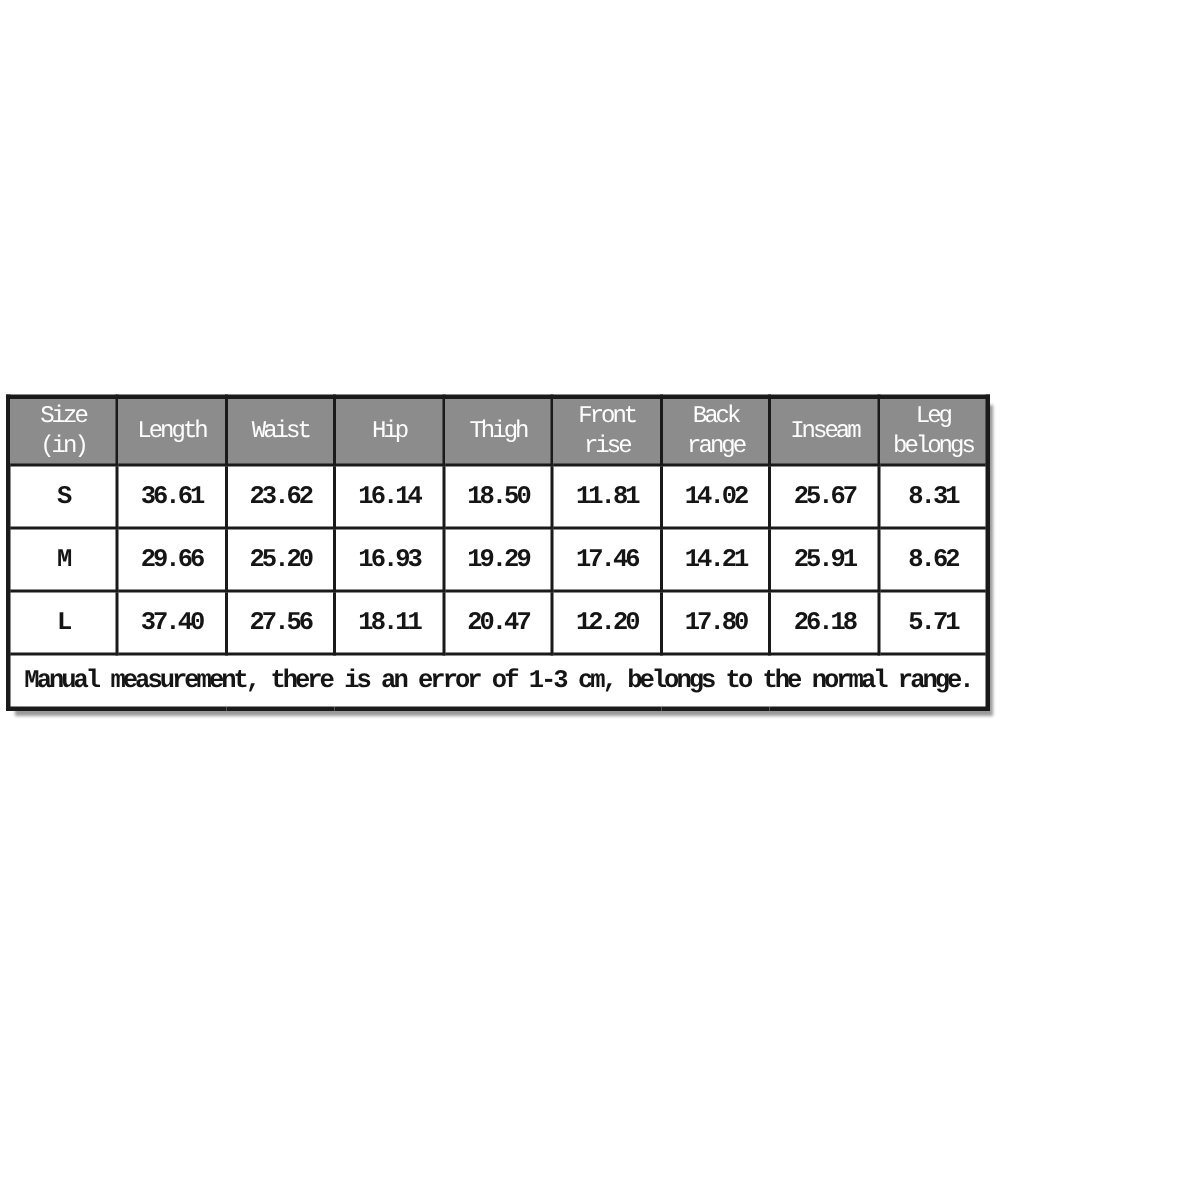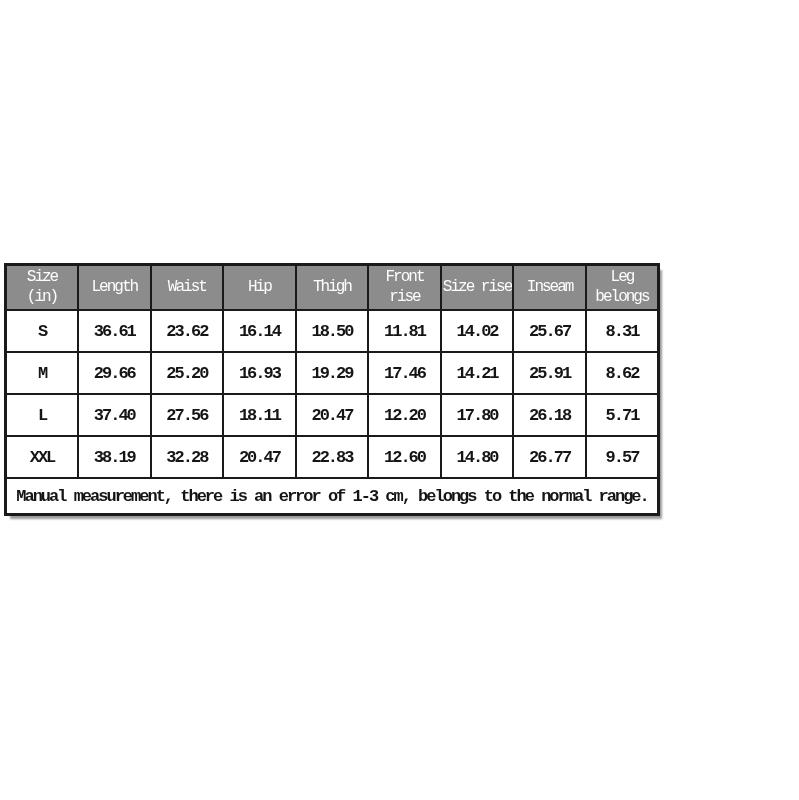--- a/index.html
+++ b/index.html
@@ -67,21 +67,21 @@
   <table class="size-chart">
     <thead>
       <tr>
         <th>Size
 (in)</th>
         <th>Length</th>
         <th>Waist</th>
         <th>Hip</th>
         <th>Thigh</th>
         <th>Front rise</th>
-        <th>Size rise</th>
+        <th>Back range</th>
         <th>Inseam</th>
         <th>Leg belongs</th>
       </tr>
     </thead>
     <tbody>
       <tr>
         <td>S</td>
         <td>36.61</td>
         <td>23.62</td>
         <td>16.14</td>
@@ -106,31 +106,20 @@
         <td>L</td>
         <td>37.40</td>
         <td>27.56</td>
         <td>18.11</td>
         <td>20.47</td>
         <td>12.20</td>
         <td>17.80</td>
         <td>26.18</td>
         <td>5.71</td>
       </tr>
-      <tr>
-        <td>XXL</td>
-        <td>38.19</td>
-        <td>32.28</td>
-        <td>20.47</td>
-        <td>22.83</td>
-        <td>12.60</td>
-        <td>14.80</td>
-        <td>26.77</td>
-        <td>9.57</td>
-      </tr>
     </tbody>
     <tfoot>
       <tr>
         <td colspan="9">Manual measurement, there is an error of 1-3 cm, belongs to the normal range.</td>
       </tr>
     </tfoot>
   </table>
 </div>
 
 </body></html>

